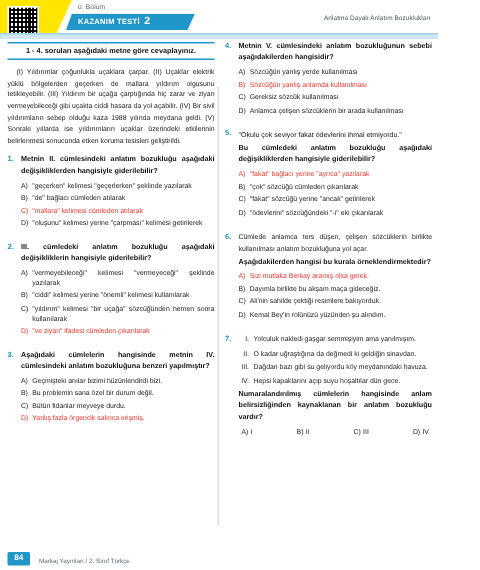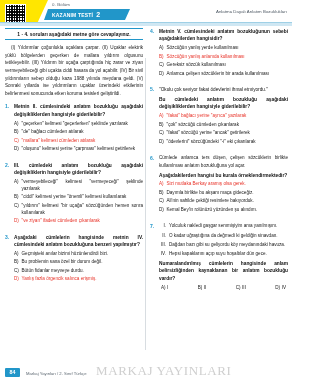--- a/index.html
+++ b/index.html
@@ -364,16 +364,15 @@
           </div>
         </div>
       </div>
 
     </div>
   </div>
 
   <div class="footer">
     <div class="page-badge">84</div>
     <div class="footer-text">Markaj Yayınları / 2. Sınıf Türkçe</div>
-    <div class="watermark">MARKAJ YAYINLARI</div>
   </div>
 
 </div>
 
 </body></html>

